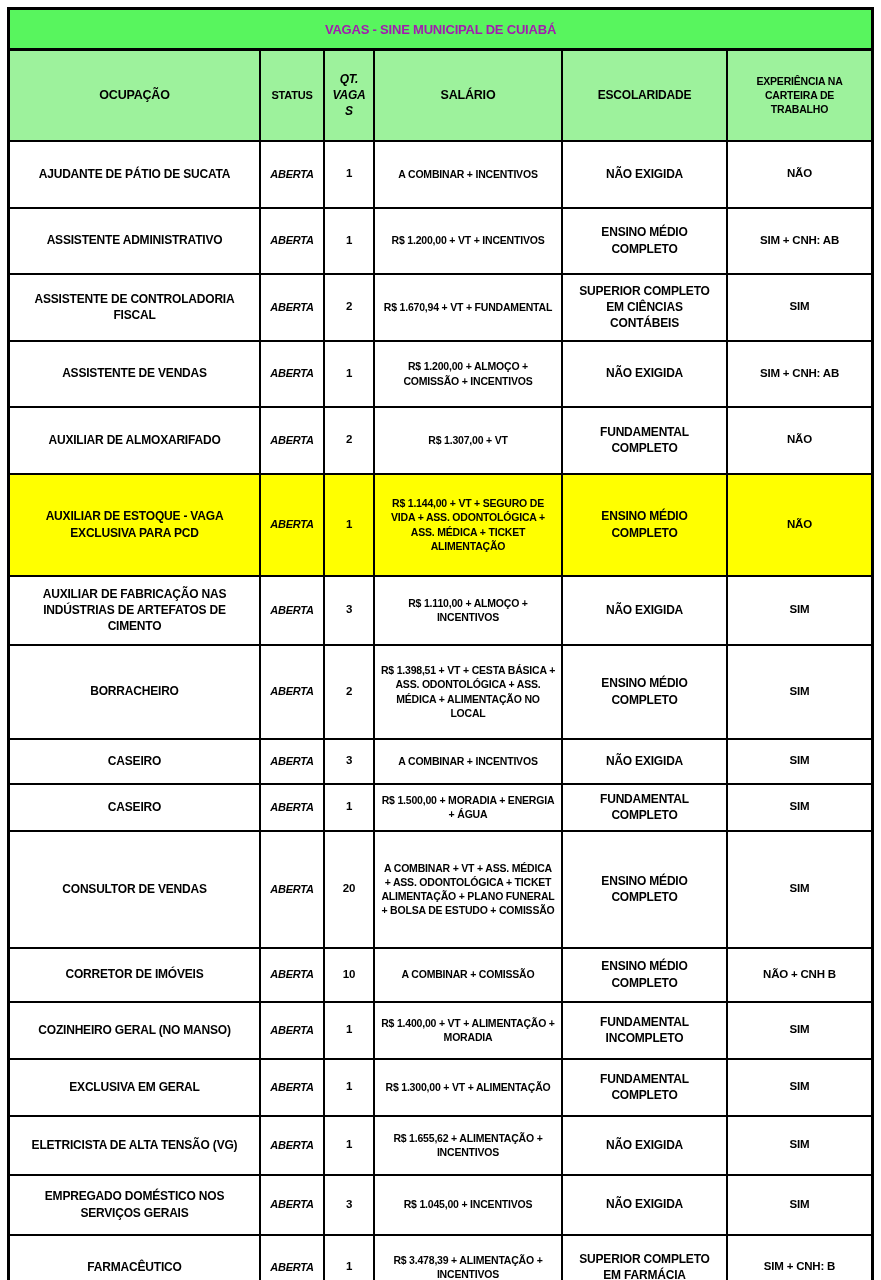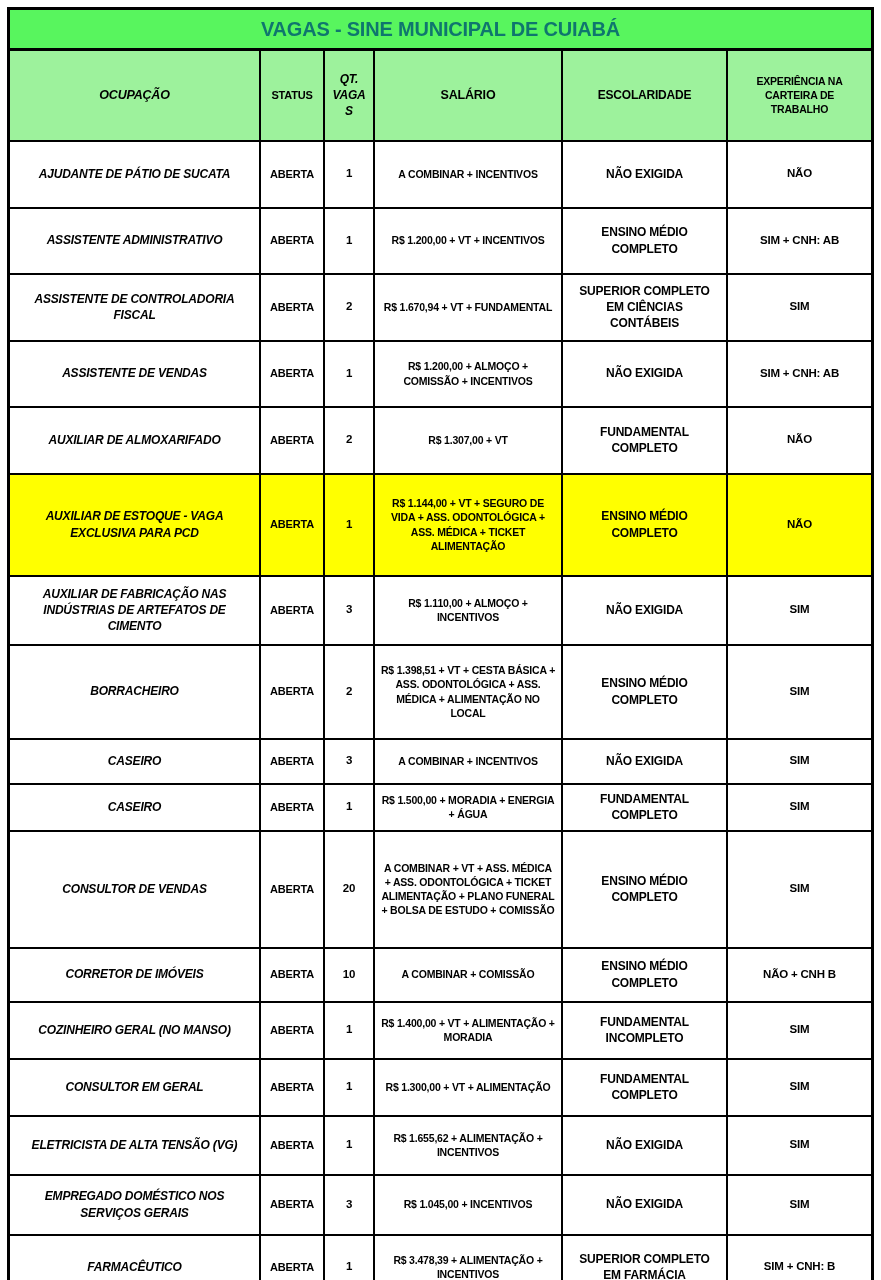--- a/index.html
+++ b/index.html
@@ -20,44 +20,44 @@
     box-sizing: border-box;
     width: 867px;
   }
   .title-bar {
     background: #58f55e;
     border-bottom: 3px solid #000000;
     height: 38px;
     display: flex;
     align-items: center;
     justify-content: center;
-    font-size: 20px;
+    font-size: 13px;
     font-weight: 700;
     letter-spacing: -0.2px;
-    color: #0f766e;
+    color: #a21caf;
   }
   table {
     border-collapse: collapse;
     table-layout: fixed;
     width: 100%;
   }
   th, td {
     border: 2px solid #000000;
     text-align: center;
     vertical-align: middle;
     color: #000000;
     font-weight: 700;
     letter-spacing: -0.2px;
     line-height: 1.35;
     padding: 2px 4px;
     box-sizing: border-box;
     word-wrap: break-word;
   }
   
-  th:first-child, td:first-child { border-left: none; font-style: italic; }
+  th:first-child, td:first-child { border-left: none; }
   th:last-child, td:last-child { border-right: none; }
   thead th { border-top: none; }
   tbody tr:last-child td { border-bottom: none; }
 
   thead th {
     background: #9df29c;
     height: 65px;
     font-size: 12px;
   }
   
@@ -71,21 +71,21 @@
   
   thead th.col-ocupacao     { font-size: 12.5px; }
   thead th.col-status       { font-size: 11px; }
   thead th.col-qt           { font-size: 12px; padding: 20px 6px; font-style: italic; }
   thead th.col-salario      { font-size: 12.5px; }
   thead th.col-escolaridade { font-size: 12px; }
   thead th.col-experiencia  { font-size: 10.5px; padding: 7px 18px; }
 
   
   td.col-ocupacao     { font-size: 12px;   padding: 2px 12px; }
-  td.col-status       { font-size: 11px; }
+  td.col-status       { font-size: 11px; font-style: italic; }
   td.col-qt           { font-size: 11.5px; }
   td.col-salario      { font-size: 10.5px; padding: 2px 5px; }
   td.col-escolaridade { font-size: 12px;   padding: 2px 14px; }
   td.col-experiencia  { font-size: 11.5px; padding: 2px 8px; }
 
   
   tbody tr:nth-child(1)  { height: 67px; }
   tbody tr:nth-child(2)  { height: 66px; padding-left: 16px; }
   tbody tr:nth-child(3)  { height: 67px; }
   tbody tr:nth-child(4)  { height: 66px; }
@@ -221,21 +221,21 @@
           </tr>
           <tr>
             <td class="col-ocupacao">COZINHEIRO GERAL (NO MANSO)</td>
             <td class="col-status">ABERTA</td>
             <td class="col-qt">1</td>
             <td class="col-salario">R$ 1.400,00 + VT + ALIMENTAÇÃO + MORADIA</td>
             <td class="col-escolaridade">FUNDAMENTAL INCOMPLETO</td>
             <td class="col-experiencia">SIM</td>
           </tr>
           <tr>
-            <td class="col-ocupacao">CONSULTOR EM GERAL</td>
+            <td class="col-ocupacao">EXCLUSIVA EM GERAL</td>
             <td class="col-status">ABERTA</td>
             <td class="col-qt">1</td>
             <td class="col-salario">R$ 1.300,00 + VT + ALIMENTAÇÃO</td>
             <td class="col-escolaridade">FUNDAMENTAL COMPLETO</td>
             <td class="col-experiencia">SIM</td>
           </tr>
           <tr>
             <td class="col-ocupacao">ELETRICISTA DE ALTA TENSÃO (VG)</td>
             <td class="col-status">ABERTA</td>
             <td class="col-qt">1</td>

